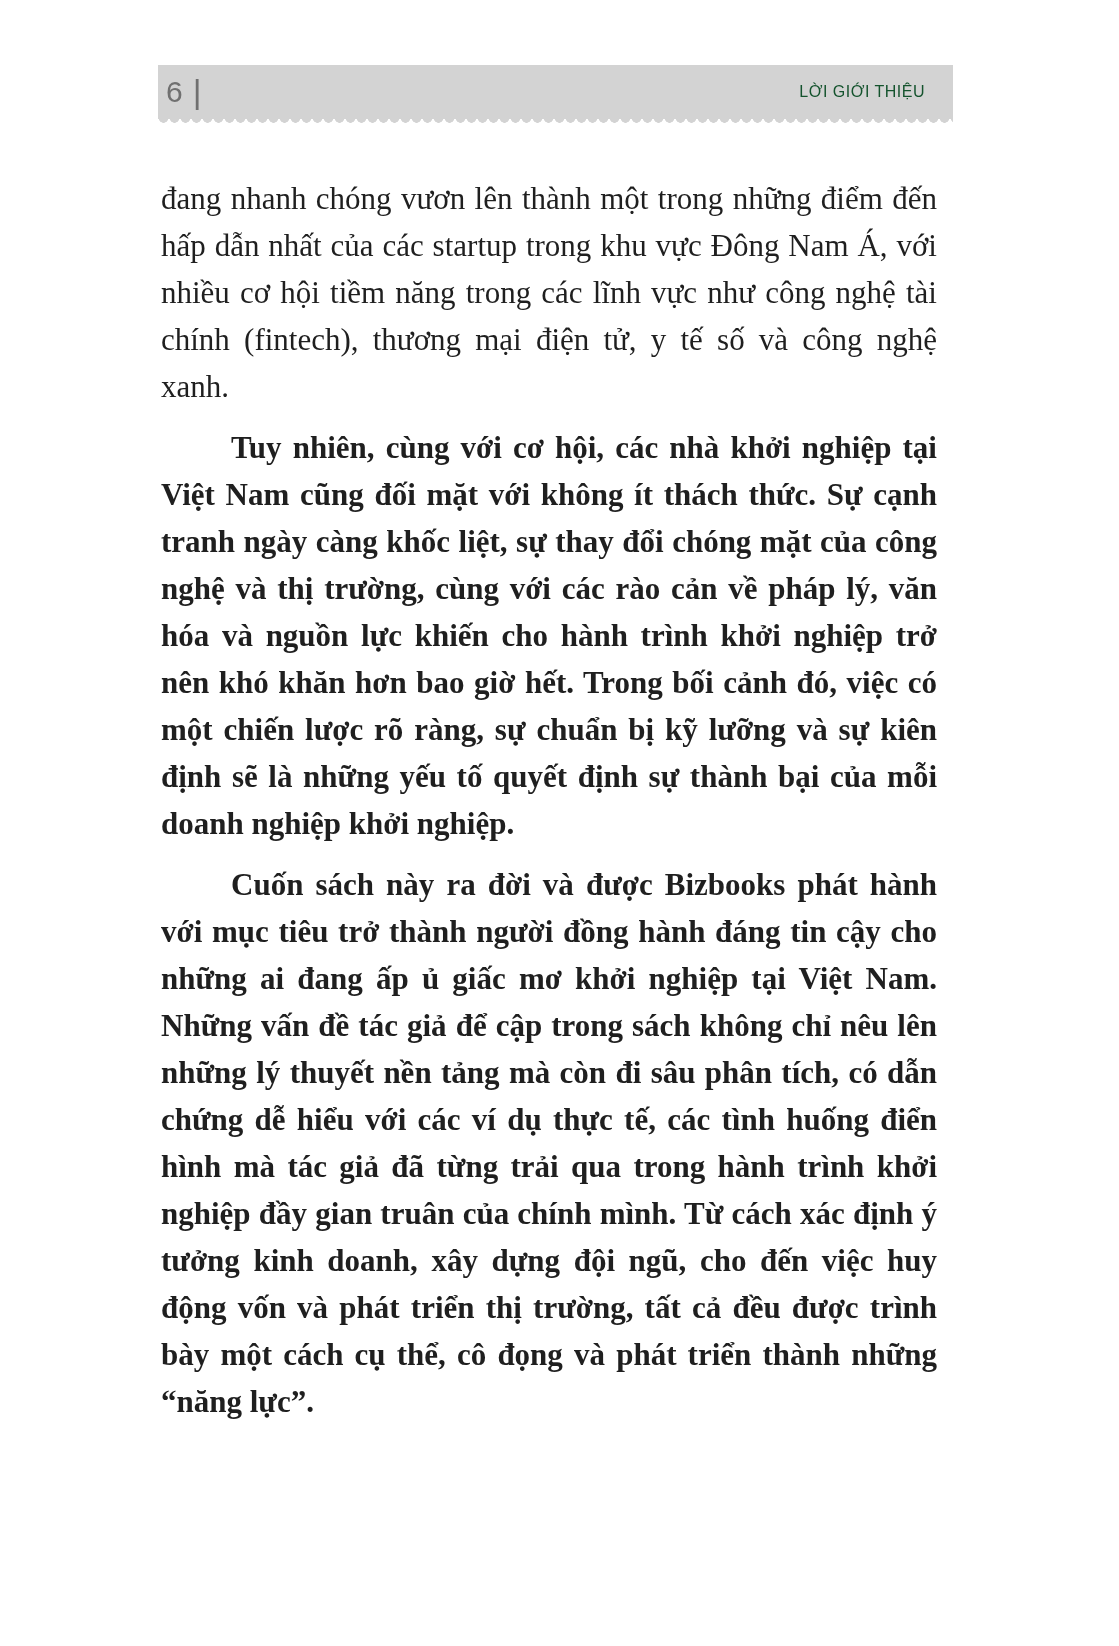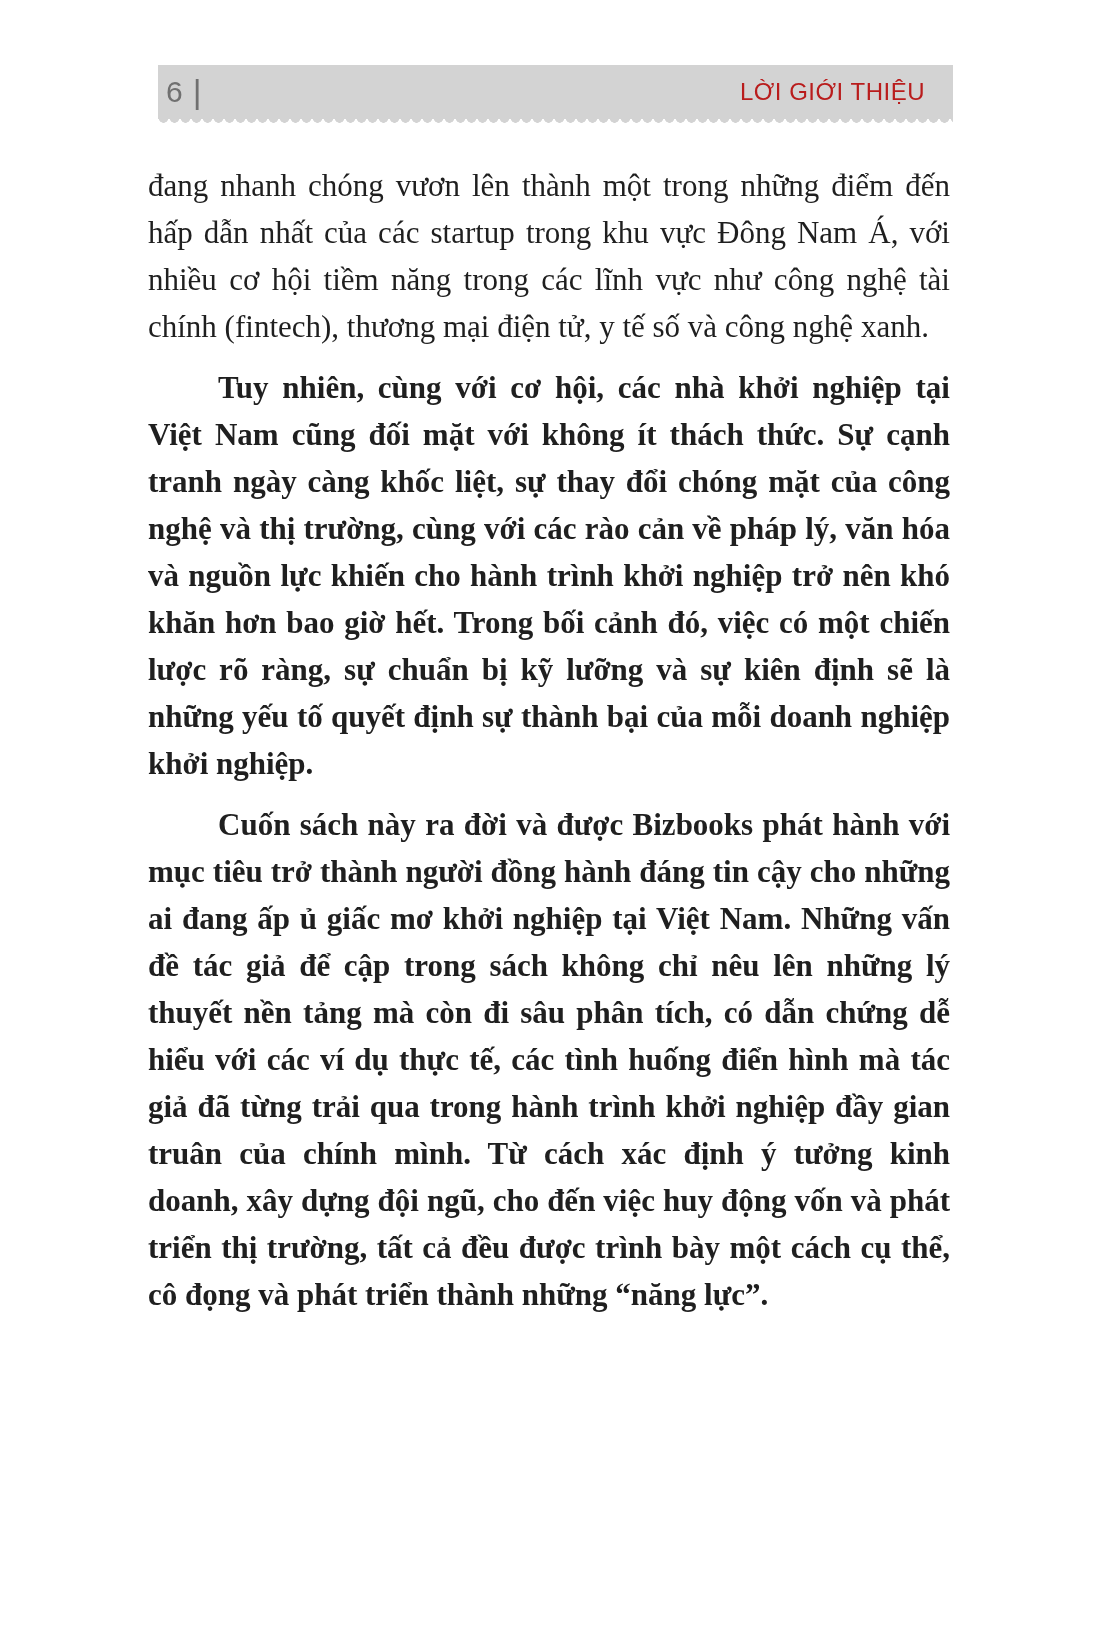--- a/index.html
+++ b/index.html
@@ -54,39 +54,39 @@
     font-size: 30px;
     line-height: 1;
   }
   .page-number-sep {
     font-size: 34px;
     font-weight: 300;
     line-height: 1;
     transform: translateY(-1px);
   }
   .running-title {
-    font-size: 24px;
+    font-size: 16px;
     letter-spacing: 0.5px;
-    color: #b91c1c;
+    color: #14532d;
   }
 
   
   .content {
     position: absolute;
     left: 148px;
     top: 162px;
     width: 802px;
     font-family: "Liberation Serif", "DejaVu Serif", serif;
     font-size: 31px;
     line-height: 47px;
     color: #1f1f1f;
     text-align: justify;
   }
   .body-para {
-    margin: 0;
+    margin: 13px;
   }
   .body-para + .body-para {
     margin-top: 14px;
   }
   .body-para.indented {
     text-indent: 70px;
     font-weight: bold;
   }
 </style>
 </head>

